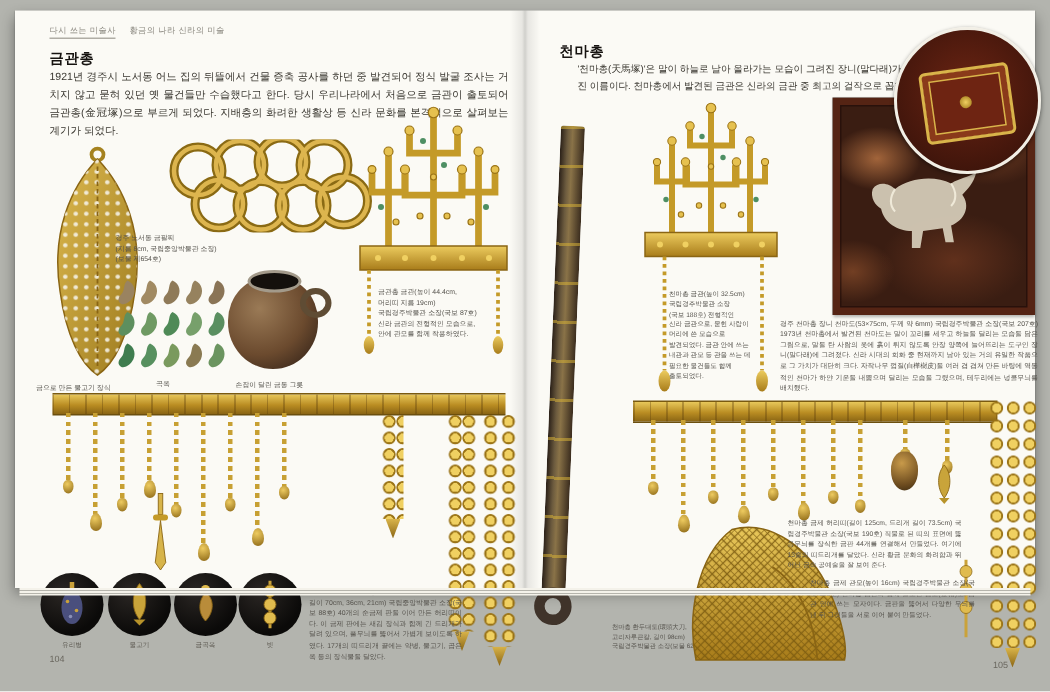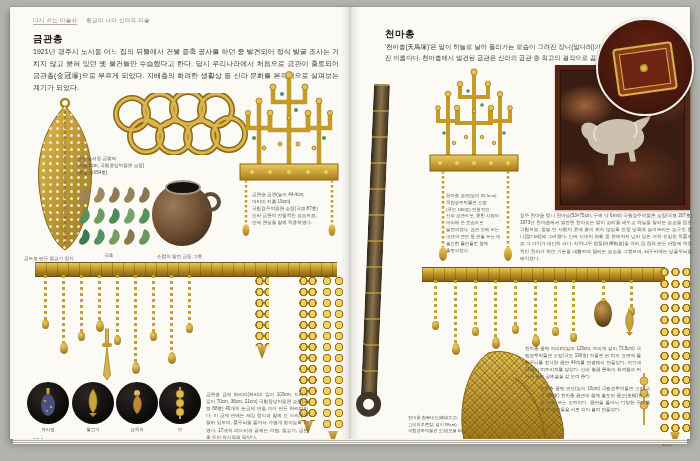--- a/index.html
+++ b/index.html
@@ -1,19 +1,19 @@
 <!DOCTYPE html>
 <html><head>
 <meta charset="utf-8">
 <style>
   html,body{margin:0;padding:0;}
   body{font-family:"Liberation Sans","DejaVu Sans",sans-serif;}
   .canvas{position:relative;width:700px;height:461px;background:#b3b4ae;overflow:hidden;}
   .abs{position:absolute;}
-  .book{position:absolute;left:10px;top:7px;width:680px;height:432px;background:#fbfaf5;
+  .book{position:absolute;left:10px;top:7px;width:680px;height:385px;background:#fbfaf5;
         box-shadow:0 4px 9px rgba(0,0,0,.4),0 0 1px rgba(0,0,0,.4);}
   .book::after{content:'';position:absolute;left:3px;right:3px;bottom:-5px;height:5px;
         background:repeating-linear-gradient(180deg,#f4f2ea 0 1px,#b5b4ac 1px 2px);}
   .gutter{position:absolute;left:330px;top:0;width:20px;height:100%;
         background:linear-gradient(90deg,rgba(0,0,0,0) 0%,rgba(0,0,0,.08) 40%,rgba(0,0,0,.17) 50%,rgba(0,0,0,.08) 60%,rgba(0,0,0,0) 100%);}
   .runhead{font-size:5.5px;color:#8a877f;letter-spacing:.3px;}
   .runhead .series{border-bottom:.5px solid #b0ada5;padding-bottom:1px;}
   .runhead .chapter{margin-left:9px;}
   .sect-title{font-size:9.5px;font-weight:bold;color:#161310;letter-spacing:.5px;}
   .body-text{font-size:7px;line-height:1.7;color:#39362f;text-align:justify;}
@@ -264,21 +264,21 @@
         </svg>
   </div>
   <div class="abs thumb-label" style="left:17px;top:420px;">유리병</div>
   <div class="abs thumb-label" style="left:62px;top:420px;">물고기</div>
   <div class="abs thumb-label" style="left:106px;top:420px;">금곡옥</div>
   <div class="abs thumb-label" style="left:149px;top:420px;">빗</div>
 
   <div class="abs cap just" style="left:196px;top:384px;width:102px;">금관총 금제 허리띠(허리띠 길이 109cm, 드리개 길이 70cm, 36cm, 21cm) 국립중앙박물관 소장(국보 88호) 40개의 순금제 판을 이어 만든 허리띠이다. 이 금제 판에는 새김 장식과 함께 긴 드리개가 달려 있으며, 풀무늬를 뚫어서 가볍게 보이도록 하였다. 17개의 띠드리개 끝에는 약병, 물고기, 곱은옥 등의 장식물을 달았다.</div>
   <div class="abs pagenum" style="left:23px;top:430px;">104</div>
 
-  <div class="abs sect-title" style="left:375px;top:21px;">천마총</div>
+  <div class="abs sect-title" style="left:363px;top:21px;">천마총</div>
   <div class="abs body-text" style="left:375px;top:34px;width:258px;font-size:6.4px;line-height:1.75;">'천마총(天馬塚)'은 말이 하늘로 날아 올라가는 모습이 그려진 장니(말다래)가 출토되어 붙여진 이름이다. 천마총에서 발견된 금관은 신라의 금관 중 최고의 걸작으로 꼽힌다.</div>
 
   <div class="abs painting" style="left:545px;top:58px;width:135px;height:145px;">
     <svg width="100" height="56" viewBox="0 0 100 60" style="position:absolute;left:16px;top:48px;">
       <path d="M8,14 C12,8 20,10 24,14 C34,6 52,4 64,10 C70,6 76,6 82,2 C80,10 76,14 72,18 C78,26 74,36 64,40 L66,52 60,52 58,42 44,44 42,56 36,56 36,44 C26,44 16,38 14,28 C10,26 6,20 8,14 Z" fill="#d8cfbc" opacity=".92"></path>
       <path d="M24,14 C20,20 20,26 24,30 M64,10 C68,16 68,22 64,26" stroke="#efe9d8" stroke-width="1.5" fill="none"></path>
     </svg>
   </div>
 
   <div class="abs inset" style="left:586px;top:11px;width:94px;height:94px;">

